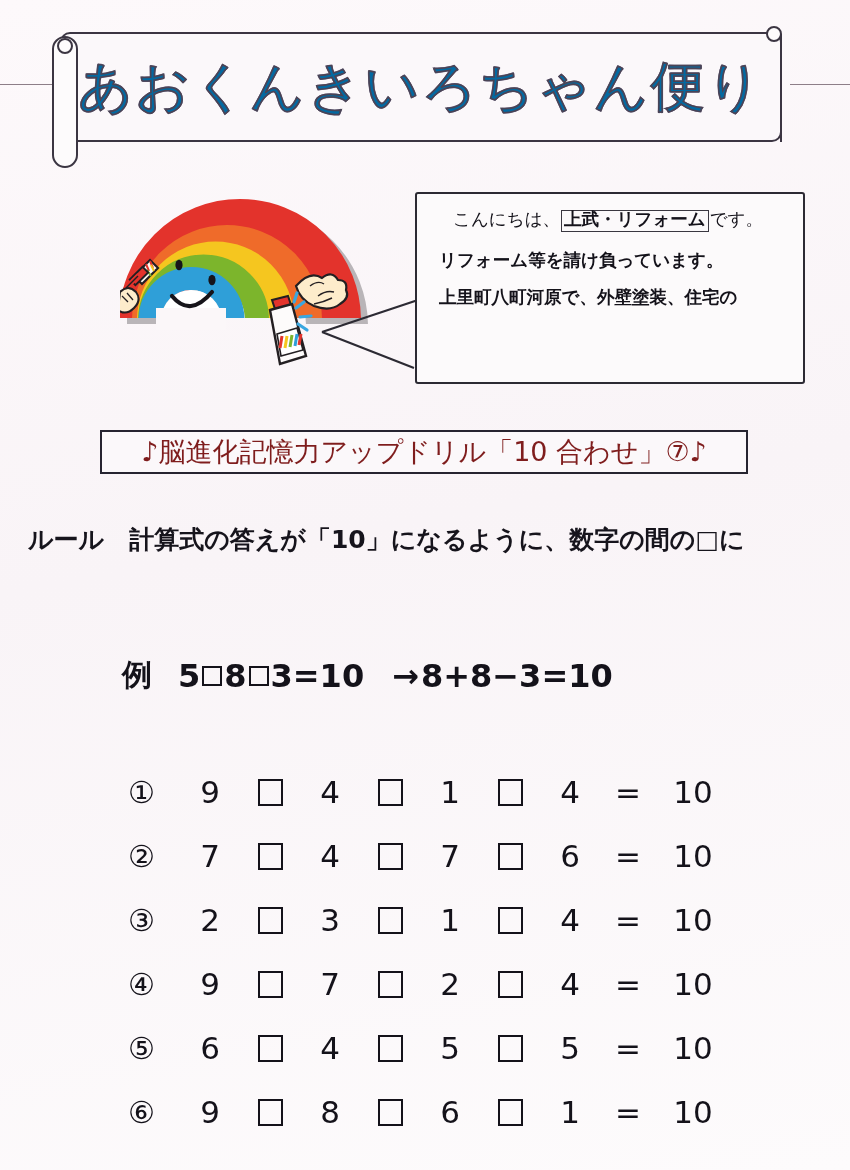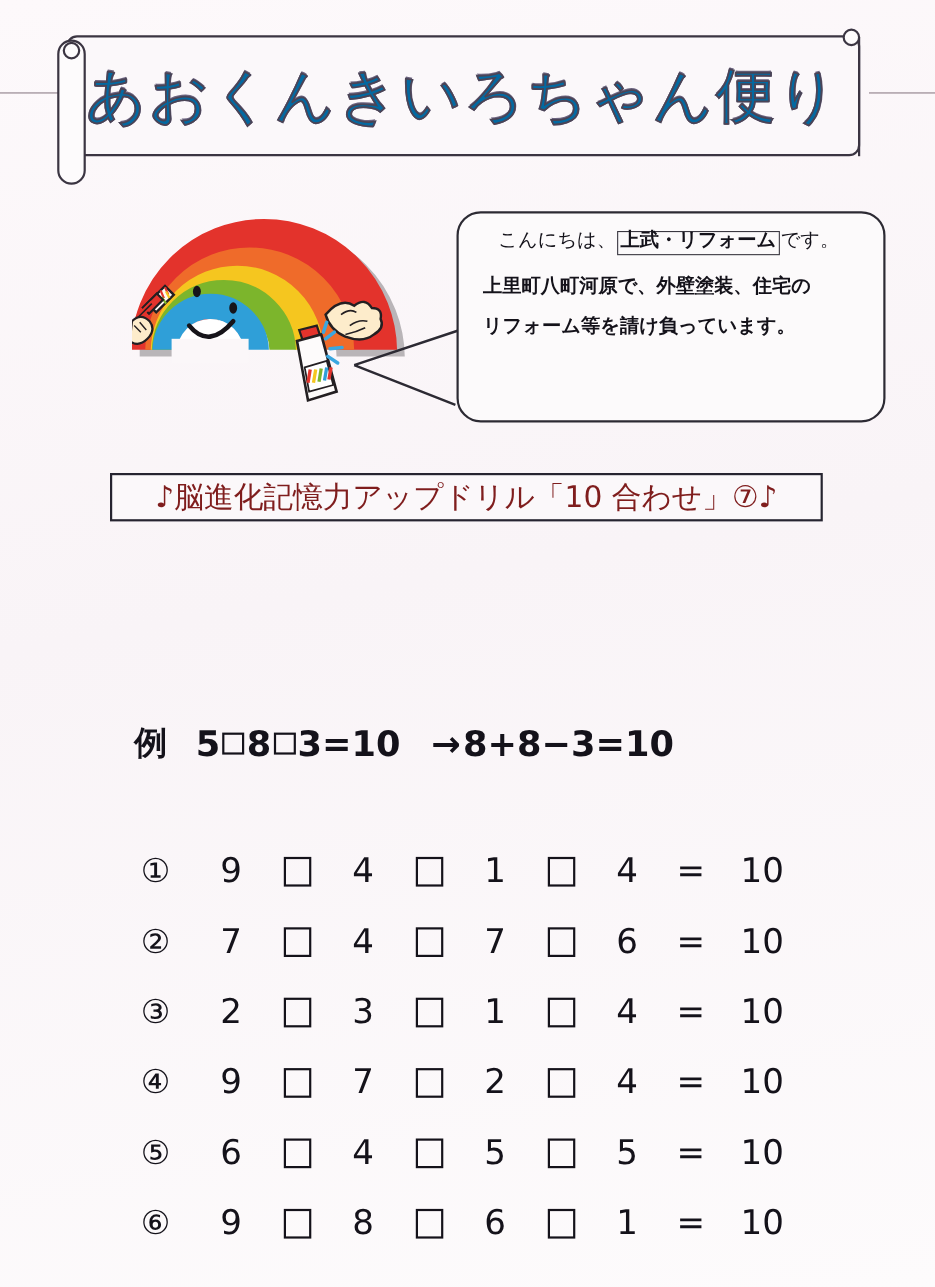--- a/index.html
+++ b/index.html
@@ -100,21 +100,21 @@
     left: 120px; top: 168px;
     width: 270px; height: 210px;
   }
 
   
   #speech-bubble {
     position: absolute;
     left: 415px; top: 192px;
     width: 390px; height: 192px;
     border: 2px solid #2c2a33;
-    border-radius: 22px;
+    border-radius: 3px;
     background: #fcfafb;
     box-sizing: border-box;
     padding: 16px 20px 10px 22px;
   }
   .bubble-line {
     font-size: 17.5px;
     color: #14121a;
     line-height: 1.0;
     margin-bottom: 20px;
     white-space: nowrap;
@@ -306,29 +306,30 @@
       <path d="M 176 140 l 8 -6 M 180 149 l 11 -1 M 178 156 l 9 6 M 174 134 l 3 -9" stroke="#3aa7e0" stroke-width="3.2" stroke-linecap="round"></path>
     </g>
   </svg>
 
   <svg id="bubble-tail" viewBox="0 0 104 82">
     <path d="M 4 42 L 100 10 M 4 42 L 96 78" stroke="#2c2a33" stroke-width="2.2" fill="none"></path>
   </svg>
 
   <div id="speech-bubble">
     <div class="bubble-line" id="bubble-line-1"><span>こんにちは、</span><span class="company-chip">上武・リフォーム</span><span>です。</span></div>
+    <div class="bubble-line">リフォーム等を請け負っています。</div>
     <div class="bubble-line">上里町八町河原で、外壁塗装、住宅の</div>
-    <div class="bubble-line">リフォーム等を請け負っています。</div>
   </div>
 
   <div id="drill-header">
     <div id="drill-header-text">♪脳進化記憶力アップドリル「10 合わせ」⑦♪</div>
   </div>
 
   <div id="rules">
+    <div class="rule-line" id="rule-line-1">ルール　計算式の答えが「10」になるように、数字の間の□に</div>
   </div>
 
   <div id="example-row">
     <span id="example-label">例</span>
     <span>5</span>
     <span class="ex-box"></span>
     <span>8</span>
     <span class="ex-box"></span>
     <span>3</span>
     <span>=</span>

